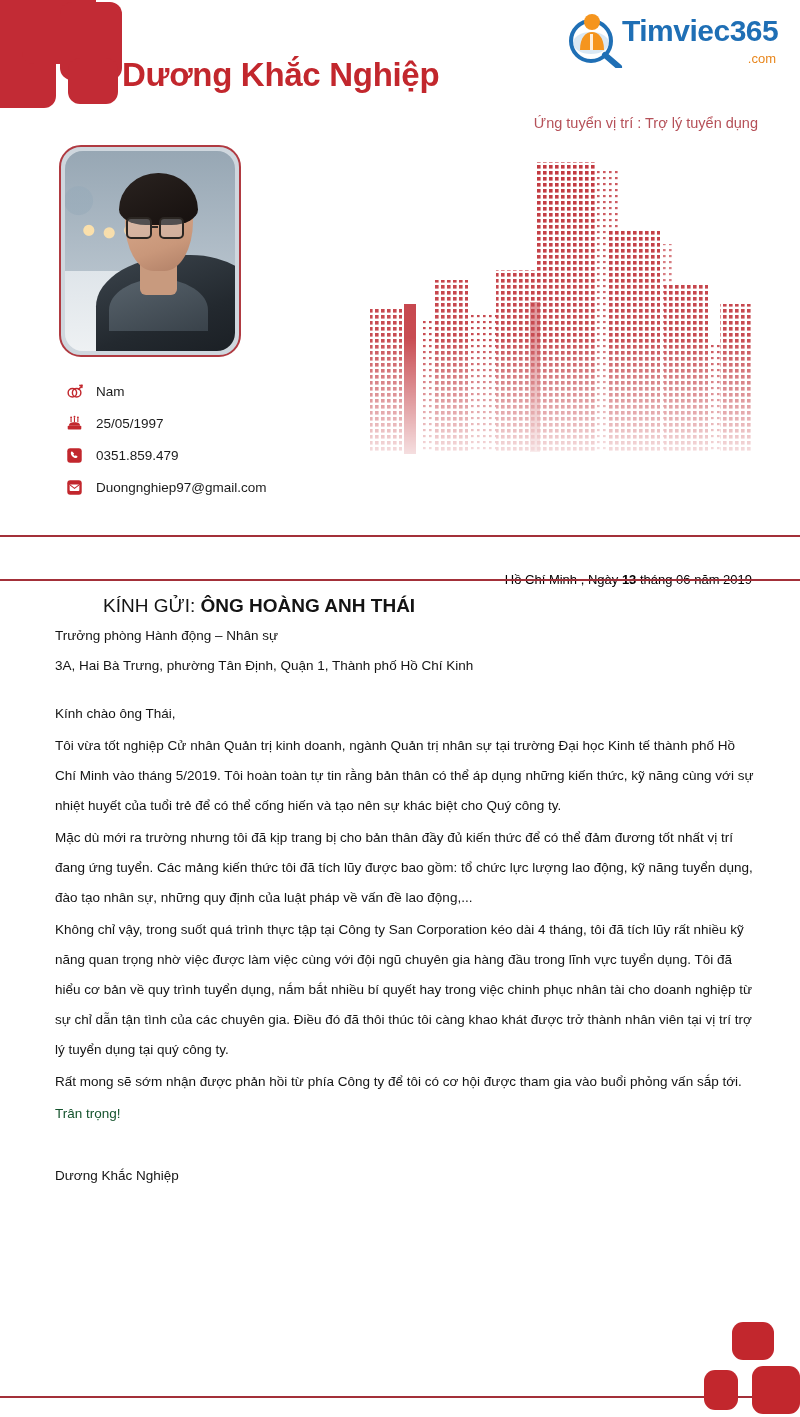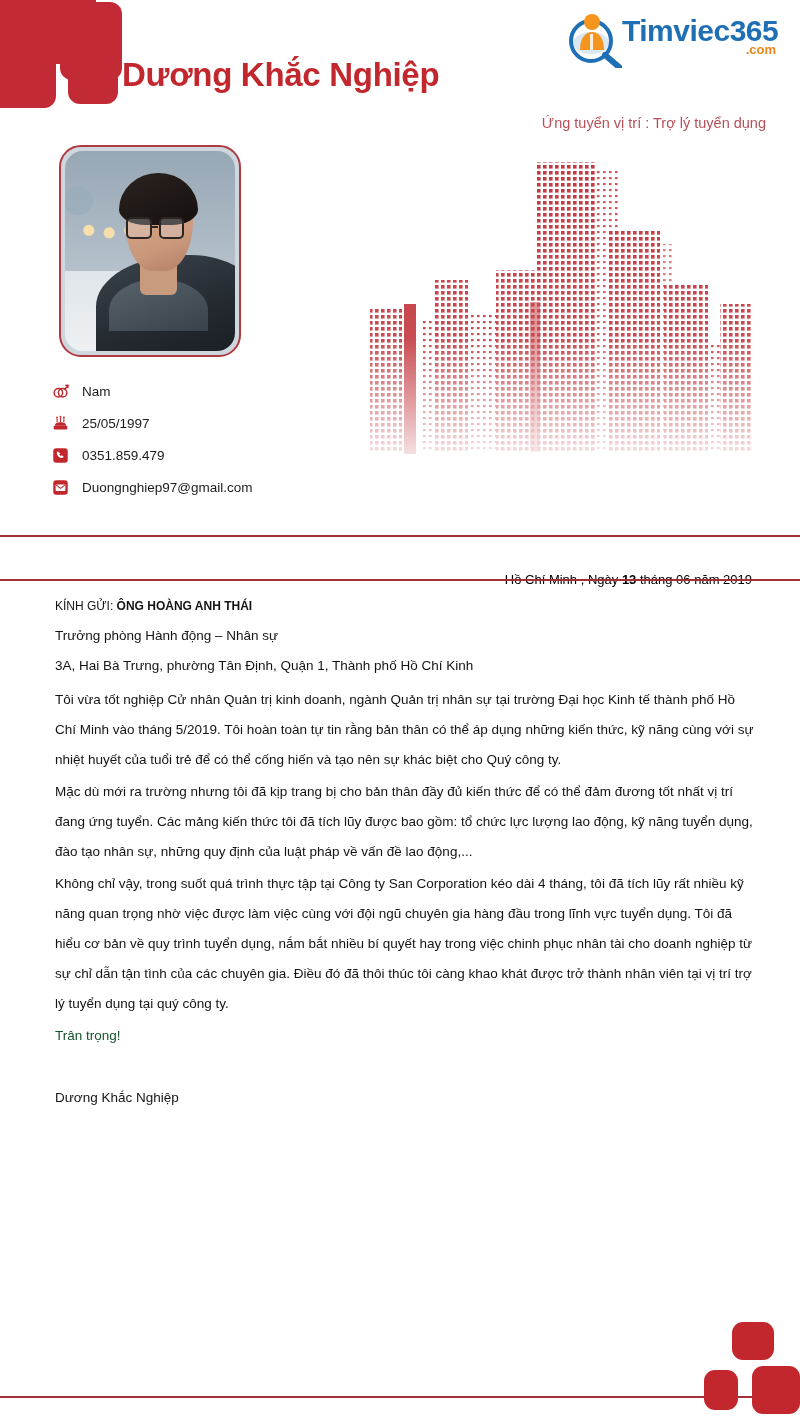--- a/index.html
+++ b/index.html
@@ -54,40 +54,40 @@
     left: 56px; top: 8px;
     font-size: 30px;
     font-weight: bold;
     color: #1F6FB5;
     letter-spacing: -0.5px;
     line-height: 1;
     white-space: nowrap;
   }
   .logo-dotcom {
     position: absolute;
-    right: 2px; top: 34px;
+    right: 2px; top: 43px;
     font-size: 13px;
-    font-weight: bold;
+    font-weight: normal;
     color: #E8861C;
     letter-spacing: 0px;
   }
 
   
   .cand-name {
     position: absolute;
     left: 122px; top: 56px;
     font-size: 33px;
     font-weight: bold;
     color: #C2272D;
     letter-spacing: -0.3px;
     white-space: nowrap;
   }
   .cand-subtitle {
     position: absolute;
-    left: 0; right: 34px;
+    left: 0; right: 42px;
     top: 115px;
     text-align: right;
     font-size: 14.5px;
     color: #B55058;
     white-space: nowrap;
   }
 
   
   .photo-frame {
     position: absolute;
@@ -174,21 +174,21 @@
   
   .cityscape {
     position: absolute;
     left: 368px; top: 152px;
     width: 400px; height: 320px;
   }
 
   
   .contacts {
     position: absolute;
-    left: 52px; top: 375px;
+    left: 66px; top: 375px;
     width: 340px;
   }
   .contact-row {
     display: flex;
     align-items: center;
     height: 32px;
   }
   .c-icon {
     width: 30px;
     min-width: 30px;
@@ -223,24 +223,25 @@
   .date-line b { font-weight: bold; }
 
   
   .letter {
     position: absolute;
     left: 55px; top: 591px;
     width: 700px;
   }
   .recipient-block { margin-bottom: 4px; }
   .to-line {
-    font-size: 12px;
+    font-size: 19px;
     color: #141414;
     line-height: 30px;
     white-space: nowrap;
+    margin-left: 48px;
   }
   .to-line b { font-weight: bold; }
   .r-line {
     font-size: 13.5px;
     color: #141414;
     line-height: 30px;
   }
   .salutation {
     font-size: 13.5px;
     color: #141414;
@@ -425,24 +426,26 @@
   <div class="rule bot"></div>
 
   <div class="letter">
 
     <div class="recipient-block">
       <div class="to-line"><span>KÍNH GỬI: </span><b>ÔNG HOÀNG ANH THÁI</b></div>
       <div class="r-line">Trưởng phòng Hành động – Nhân sự</div>
       <div class="r-line">3A, Hai Bà Trưng, phường Tân Định, Quận 1, Thành phố Hồ Chí Kinh</div>
     </div>
 
+    <div class="salutation">Kính chào ông Thái,</div>
 
     <div class="para">Tôi vừa tốt nghiệp Cử nhân Quản trị kinh doanh, ngành Quản trị nhân sự tại trường Đại học Kinh tế thành phố Hồ Chí Minh vào tháng 5/2019. Tôi hoàn toàn tự tin rằng bản thân có thể áp dụng những kiến thức, kỹ năng cùng với sự nhiệt huyết của tuổi trẻ để có thể cống hiến và tạo nên sự khác biệt cho Quý công ty.</div>
     <div class="para">Mặc dù mới ra trường nhưng tôi đã kịp trang bị cho bản thân đầy đủ kiến thức để có thể đảm đương tốt nhất vị trí đang ứng tuyển. Các mảng kiến thức tôi đã tích lũy được bao gồm: tổ chức lực lượng lao động, kỹ năng tuyển dụng, đào tạo nhân sự, những quy định của luật pháp về vấn đề lao động,...</div>
     <div class="para">Không chỉ vậy, trong suốt quá trình thực tập tại Công ty San Corporation kéo dài 4 tháng, tôi đã tích lũy rất nhiều kỹ năng quan trọng nhờ việc được làm việc cùng với đội ngũ chuyên gia hàng đầu trong lĩnh vực tuyển dụng. Tôi đã hiểu cơ bản về quy trình tuyển dụng, nắm bắt nhiều bí quyết hay trong việc chinh phục nhân tài cho doanh nghiệp từ sự chỉ dẫn tận tình của các chuyên gia. Điều đó đã thôi thúc tôi càng khao khát được trở thành nhân viên tại vị trí trợ lý tuyển dụng tại quý công ty.</div>
+    <div class="para">Rất mong sẽ sớm nhận được phản hồi từ phía Công ty để tôi có cơ hội được tham gia vào buổi phỏng vấn sắp tới.</div>
 
     <div class="closing">Trân trọng!</div>
     <div class="signature">Dương Khắc Nghiệp</div>
   </div>
 
   <div class="footer-rule"></div>
   <div class="footer-deco">
     <div class="f-sq one"></div>
     <div class="f-sq two"></div>
     <div class="f-sq three"></div>

